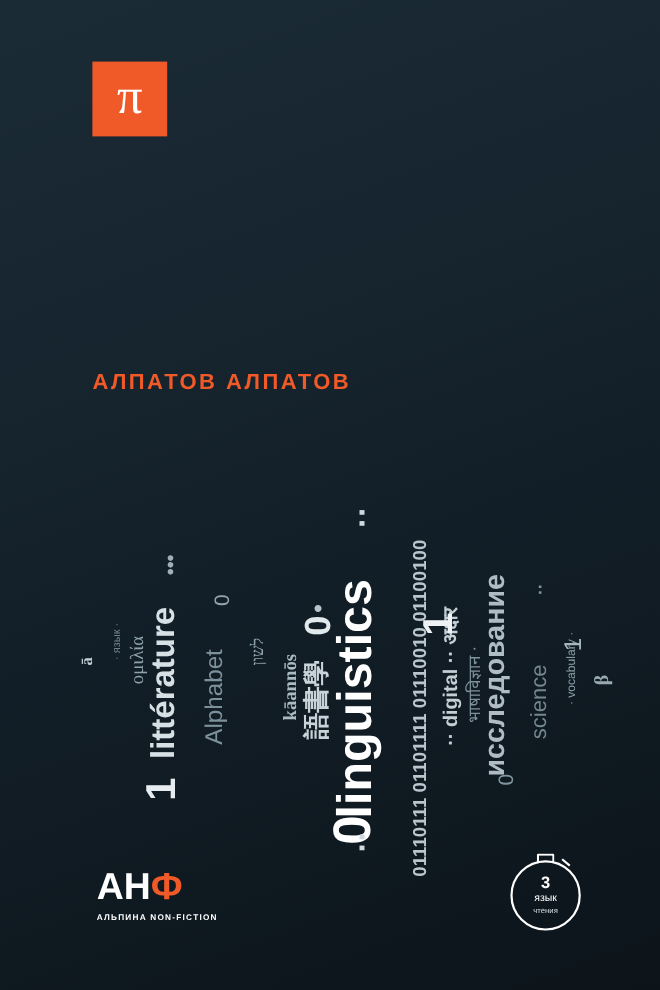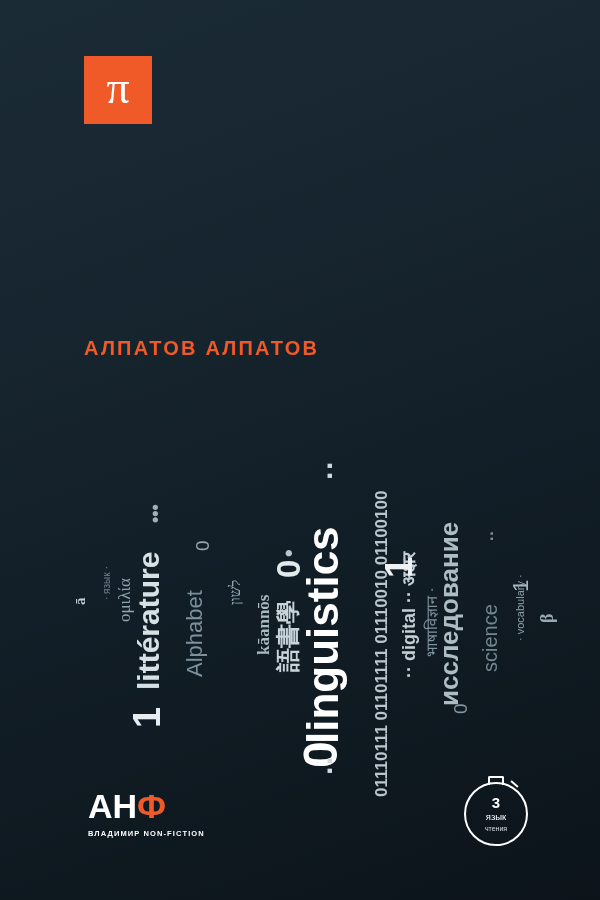--- a/index.html
+++ b/index.html
@@ -203,21 +203,21 @@
       <div class="wc" style="left: 500px; top: 135px; font-size: 16px; color: rgb(129, 149, 160);">··</div>
       <div class="wc thin" style="left: 526px; top: 240px; font-size: 11px; color: rgb(141, 160, 170);">· vocabulary ·</div>
       <div class="wc thin" style="left: 532px; top: 180px; font-size: 22px; color: rgb(166, 182, 191);">1</div>
       <div class="wc serif" style="left: 556px; top: 215px; font-size: 18px; color: rgb(151, 169, 178);">β</div>
     </div>
 
   <div id="publisher">
     <div id="publisher-mark">
       <span>АН<span class="accent">Ф</span></span>
     </div>
-    <div id="publisher-name">ВЛАДИМИР NON-FICTION</div>
+    <div id="publisher-name">АЛЬПИНА NON-FICTION</div>
   </div>
 
   <div id="reading-badge">
     <div class="crown"></div>
     <div class="stem"></div>
     <div class="dial">
       <div class="badge-num">3</div>
       <div class="badge-unit">язык</div>
       <div class="badge-sub">чтения</div>
     </div>

